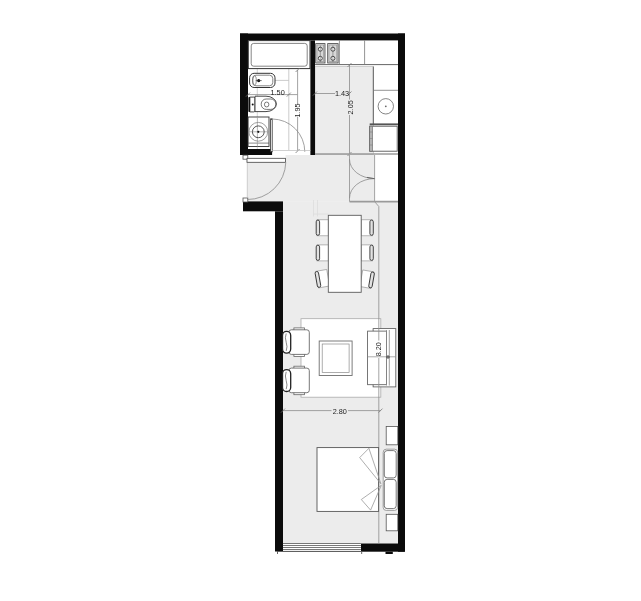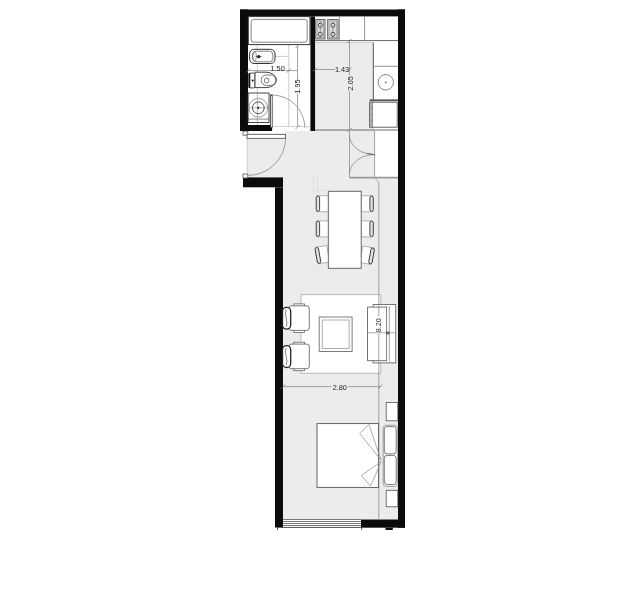--- a/index.html
+++ b/index.html
@@ -1,16 +1,16 @@
 <!DOCTYPE html>
 <html><head>
 <meta charset="utf-8">
 <style>
 html,body{margin:0;padding:0;background:#ffffff;}
-#plan{position:relative;width:641px;height:530px;font-family:"Liberation Sans",sans-serif;}
+#plan{position:relative;width:641px;height:530px;font-family:"Liberation Sans",sans-serif;margin-top:24px;}
 svg{position:absolute;left:0;top:0;}
 text{font-family:"Liberation Sans",sans-serif;fill:#1c1c1c;}
 </style>
 </head>
 <body>
 <div id="plan">
 <svg width="641" height="601" viewBox="0 0 641 601">
 
 <rect x="0" y="0" width="641" height="601" fill="#ffffff"></rect>
 

